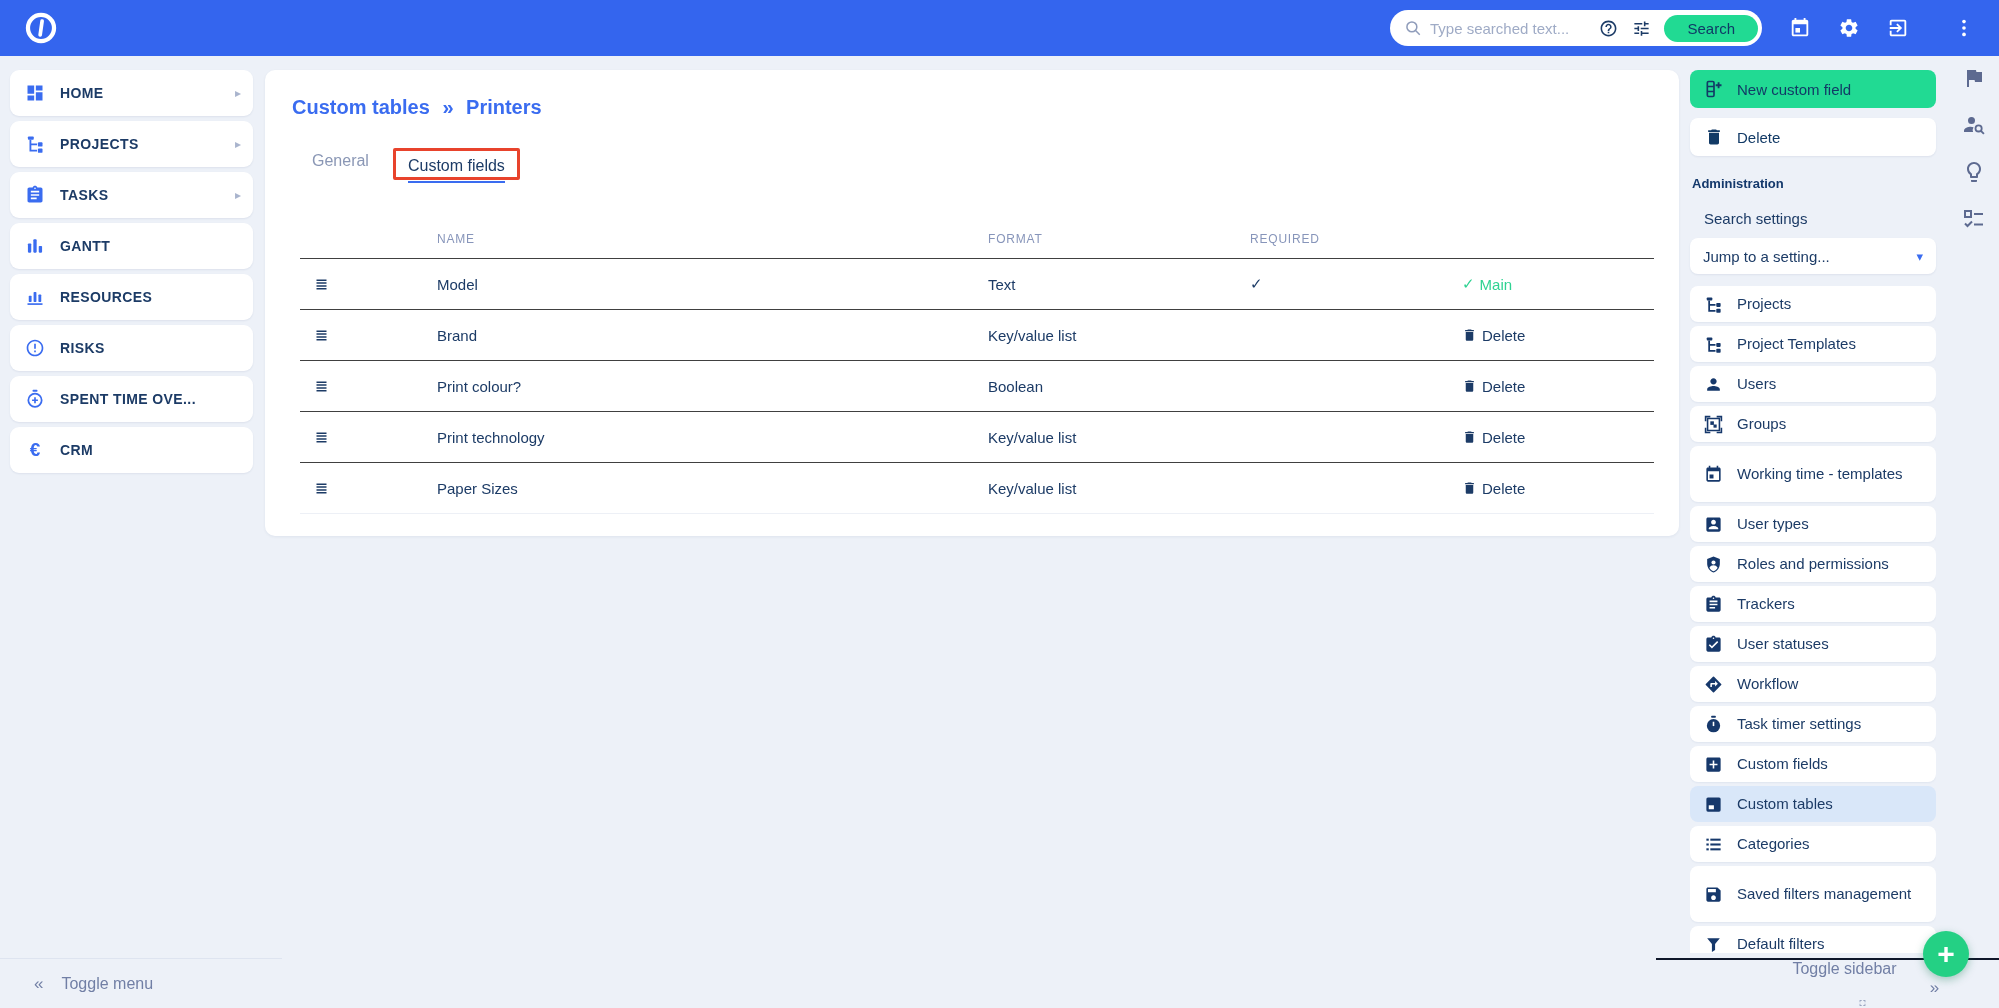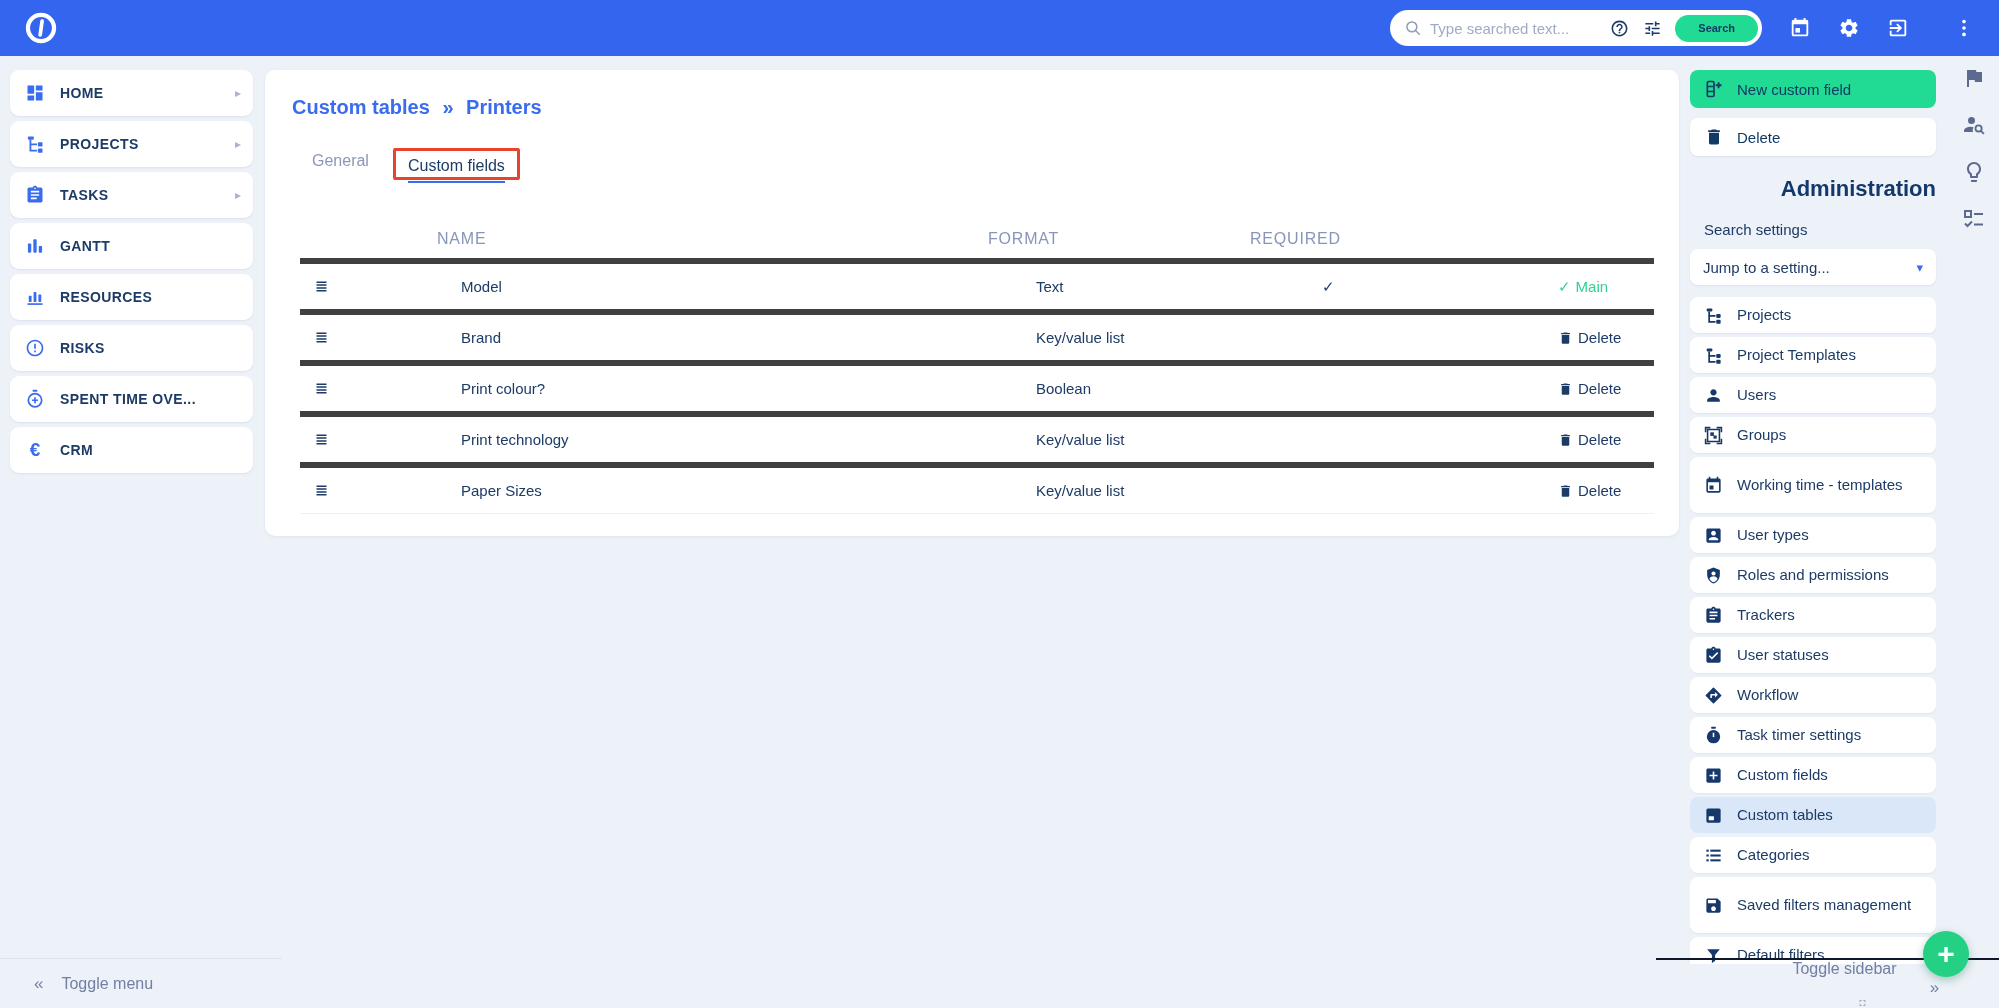--- a/index.html
+++ b/index.html
@@ -25,21 +25,21 @@
   }
   .search-pill .mag { width:18px; height:18px; color:#8f9cba; flex:0 0 auto; }
   .search-input {
     flex:1; min-width:0; border:none; outline:none; background:transparent;
     font-family:"Liberation Sans", sans-serif; font-size:15px; color:#1c3b66; padding:0 8px;
   }
   .search-input::placeholder { color:#9fabc6; }
   .pill-ic { width:19px; height:19px; color:#1c3b66; margin:0 7px; cursor:pointer; flex:0 0 auto; }
   .search-btn {
     height:27px; padding:0 23px; margin-left:6px; border:none; cursor:pointer;
-    background:#21da93; color:#103a66; font-size:11px; font-weight:bold;
+    background:#21da93; color:#103a66; font-size:15px; font-weight:normal;
     border-radius:15px; font-family:"Liberation Sans", sans-serif;
   }
   .top-ic { width:22px; height:22px; color:#fff; margin-left:27px; cursor:pointer; }
   .kebab { margin-left:44px; margin-right:4px; }
 
   
   .left-menu { position:absolute; left:10px; top:70px; width:243px; display:flex; flex-direction:column; gap:5px; }
   .menu-card {
     height:46px; background:#fff; border-radius:9px; cursor:pointer;
     box-shadow:0 1px 2px rgba(22,50,100,.08);
@@ -58,42 +58,42 @@
   .breadcrumb { position:absolute; left:27px; top:26px; font-size:20px; font-weight:bold; color:#3a6cf0; }
   .breadcrumb .crumb { cursor:pointer; }
   .breadcrumb .sep { margin:0 7px; color:#3a6cf0; }
   .tabs { position:absolute; left:47px; top:78px; display:flex; align-items:center; }
   .tab { font-size:16px; color:#8a97b5; cursor:pointer; padding-bottom:7px; }
   .tab-box { border:3px solid #e8432c; border-radius:2px; padding:6px 12px 2px; margin-left:24px; }
   .tab.active { color:#1c3b66; border-bottom:2.5px solid #3a6cf0; }
 
   .ctable { position:absolute; left:35px; top:150px; width:1354px; }
   .trow { display:grid; grid-template-columns:137px 551px 262px 212px 1fr; align-items:center; }
-  .thead { height:38px; font-size:16px; color:#8795ba; letter-spacing:.8px; }
-  .tbody-row { height:51px; border-top:6px solid #404040; font-size:15px; color:#1c3b66;gap:24px; }
+  .thead { height:38px; font-size:12px; color:#8795ba; letter-spacing:.8px; }
+  .tbody-row { height:51px; border-top:1px solid #404040; font-size:15px; color:#1c3b66; }
   .drag { width:15px; height:15px; color:#1c3b66; margin-left:14px; cursor:grab; }
   .req-check { font-size:15px; color:#1c3b66; }
   .action { display:flex; align-items:center; gap:5px; }
   .action .trash { width:15px; height:16px; color:#1c3b66; }
   .action-link { cursor:pointer; color:#1c3b66; }
   .action.main { color:#2fd292; }
   .action.main .mcheck { font-size:15px; }
   .action.main .action-link { color:#2fd292; }
   .table-endline { height:0; border-top:1px solid #edf0f6; }
 
   
   .sidebar { position:absolute; left:1690px; top:70px; width:246px; }
   .sb-btn {
     height:38px; border-radius:8px; display:flex; align-items:center;
     padding:0 14px; cursor:pointer; font-size:15px; color:#123a66;
     background:#fff; box-shadow:0 1px 2px rgba(22,50,100,.08); margin-bottom:10px;
   }
   .sb-btn.green { background:#21da93; box-shadow:none; }
   .sb-btn .bic { width:20px; height:20px; margin-right:13px; color:#123a66; flex:0 0 auto; }
-  .sb-heading { margin:20px 0 0 2px; font-size:22px; font-weight:bold; color:#13386b;text-align:right; }
+  .sb-heading { margin:20px 0 0 2px; font-size:13px; font-weight:bold; color:#13386b; }
   .sb-sub { margin:19px 0 0 14px; font-size:15px; color:#1c3b66; }
   .jump-select {
     margin-top:11px; height:36px; background:#fff; border-radius:8px; cursor:pointer;
     box-shadow:0 1px 2px rgba(22,50,100,.08);
     display:flex; align-items:center; padding:0 13px; font-size:15px; color:#1c3b66;
   }
   .jump-select .caret { margin-left:auto; color:#3a6cf0; font-size:13px; }
   .sb-list { margin-top:12px; height:667px; overflow:hidden; display:flex; flex-direction:column; gap:4px; }
   .sb-item {
     flex:0 0 36px; background:#fff; border-radius:8px; cursor:pointer;

